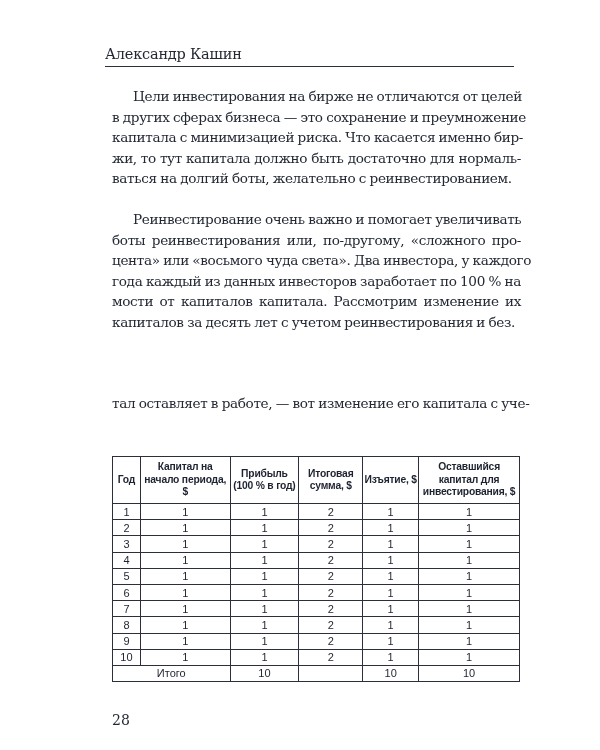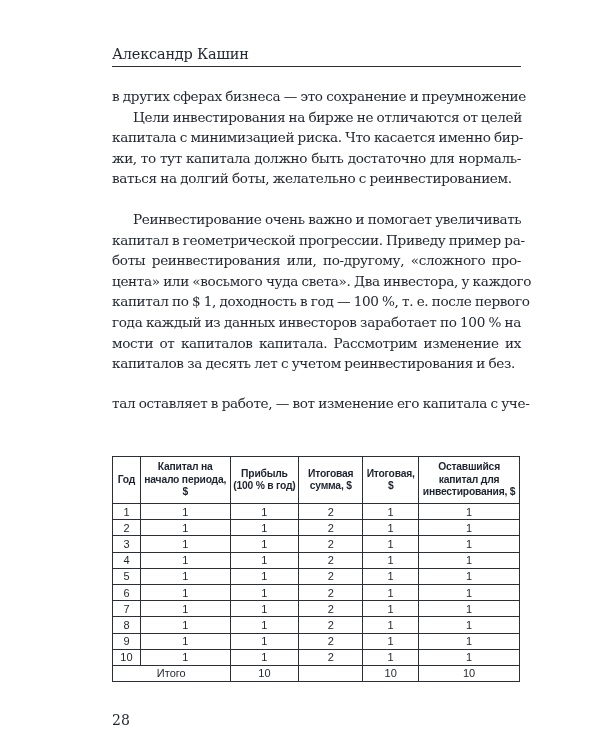--- a/index.html
+++ b/index.html
@@ -2,21 +2,21 @@
 <html><head>
   <meta charset="utf-8">
   <style>
     html, body { margin: 0; padding: 0; }
     body {
       width: 600px; height: 750px; background: #ffffff; position: relative; overflow: hidden;
       color: #232833;
     }
     .page { position: absolute; left: 0; top: 0; width: 600px; height: 750px; }
     .running-head {
-      position: absolute; left: 112px; top: 44px; width: 409px;
+      position: absolute; left: 105px; top: 44px; width: 409px;
       font-family: "DejaVu Serif", serif; font-size: 14.5px; letter-spacing: -0.2px;
       line-height: 20px; padding-bottom: 2px; border-bottom: 1.5px solid #2b2f3b;
     }
     .para {
       position: absolute; left: 112px; width: 409px;
       font-family: "DejaVu Serif", serif; font-size: 13.6px; line-height: 20.6px;
       text-align: justify; letter-spacing: -0.35px; word-spacing: -0.5px;
     }
     .para .line { display: block; white-space: nowrap; text-align: justify; text-align-last: justify; height: 20.6px; }
     .para .line.last { text-align-last: left; }
@@ -47,33 +47,31 @@
     }
   </style>
 </head>
 <body>
 
 <div class="page">
 
   <div class="running-head">Александр Кашин</div>
 
   <div class="para" id="p1">
+    <span class="line indent">Цели инвестирования на бирже не отличаются от целей</span>
     <span class="line">в других сферах бизнеса — это сохранение и преумножение</span>
-    <span class="line indent">Цели инвестирования на бирже не отличаются от целей</span>
     <span class="line">капитала с минимизацией риска. Что касается именно бир-</span>
     <span class="line">жи, то тут капитала должно быть достаточно для нормаль-</span>
     <span class="line last">ваться на долгий боты, желательно с реинвестированием.</span>
   </div>
 
   <div class="para" id="p2">
     <span class="line indent">Реинвестирование очень важно и помогает увеличивать</span>
-    <span class="line">капитал в геометрической прогрессии. Приведу пример ра-</span>
     <span class="line">боты реинвестирования или, по-другому, «сложного про-</span>
     <span class="line">цента» или «восьмого чуда света». Два инвестора, у каждого</span>
-    <span class="line">капитал по $ 1, доходность в год — 100 %, т. е. после первого</span>
     <span class="line">года каждый из данных инвесторов заработает по 100 % на</span>
     <span class="line">мости от капиталов капитала. Рассмотрим изменение их</span>
     <span class="line last">капиталов за десять лет с учетом реинвестирования и без.</span>
   </div>
 
   <div class="para" id="p3">
     <span class="line">тал оставляет в работе, — вот изменение его капитала с уче-</span>
   </div>
 
   <table class="data">
@@ -84,21 +82,21 @@
         <col class="c3">
         <col class="c4">
         <col class="c5">
     </colgroup>
     <thead>
       <tr>
         <th>Год</th>
         <th>Капитал на начало периода, $</th>
         <th>Прибыль (100 % в год)</th>
         <th>Итоговая сумма, $</th>
-        <th>Итоговая, $</th>
+        <th>Изъятие, $</th>
         <th>Оставшийся капитал для инвестирования, $</th>
       </tr>
     </thead>
     <tbody id="table-body">
         <tr>
           <td>1</td>
           <td>1</td>
           <td>1</td>
           <td>2</td>
           <td>1</td>

